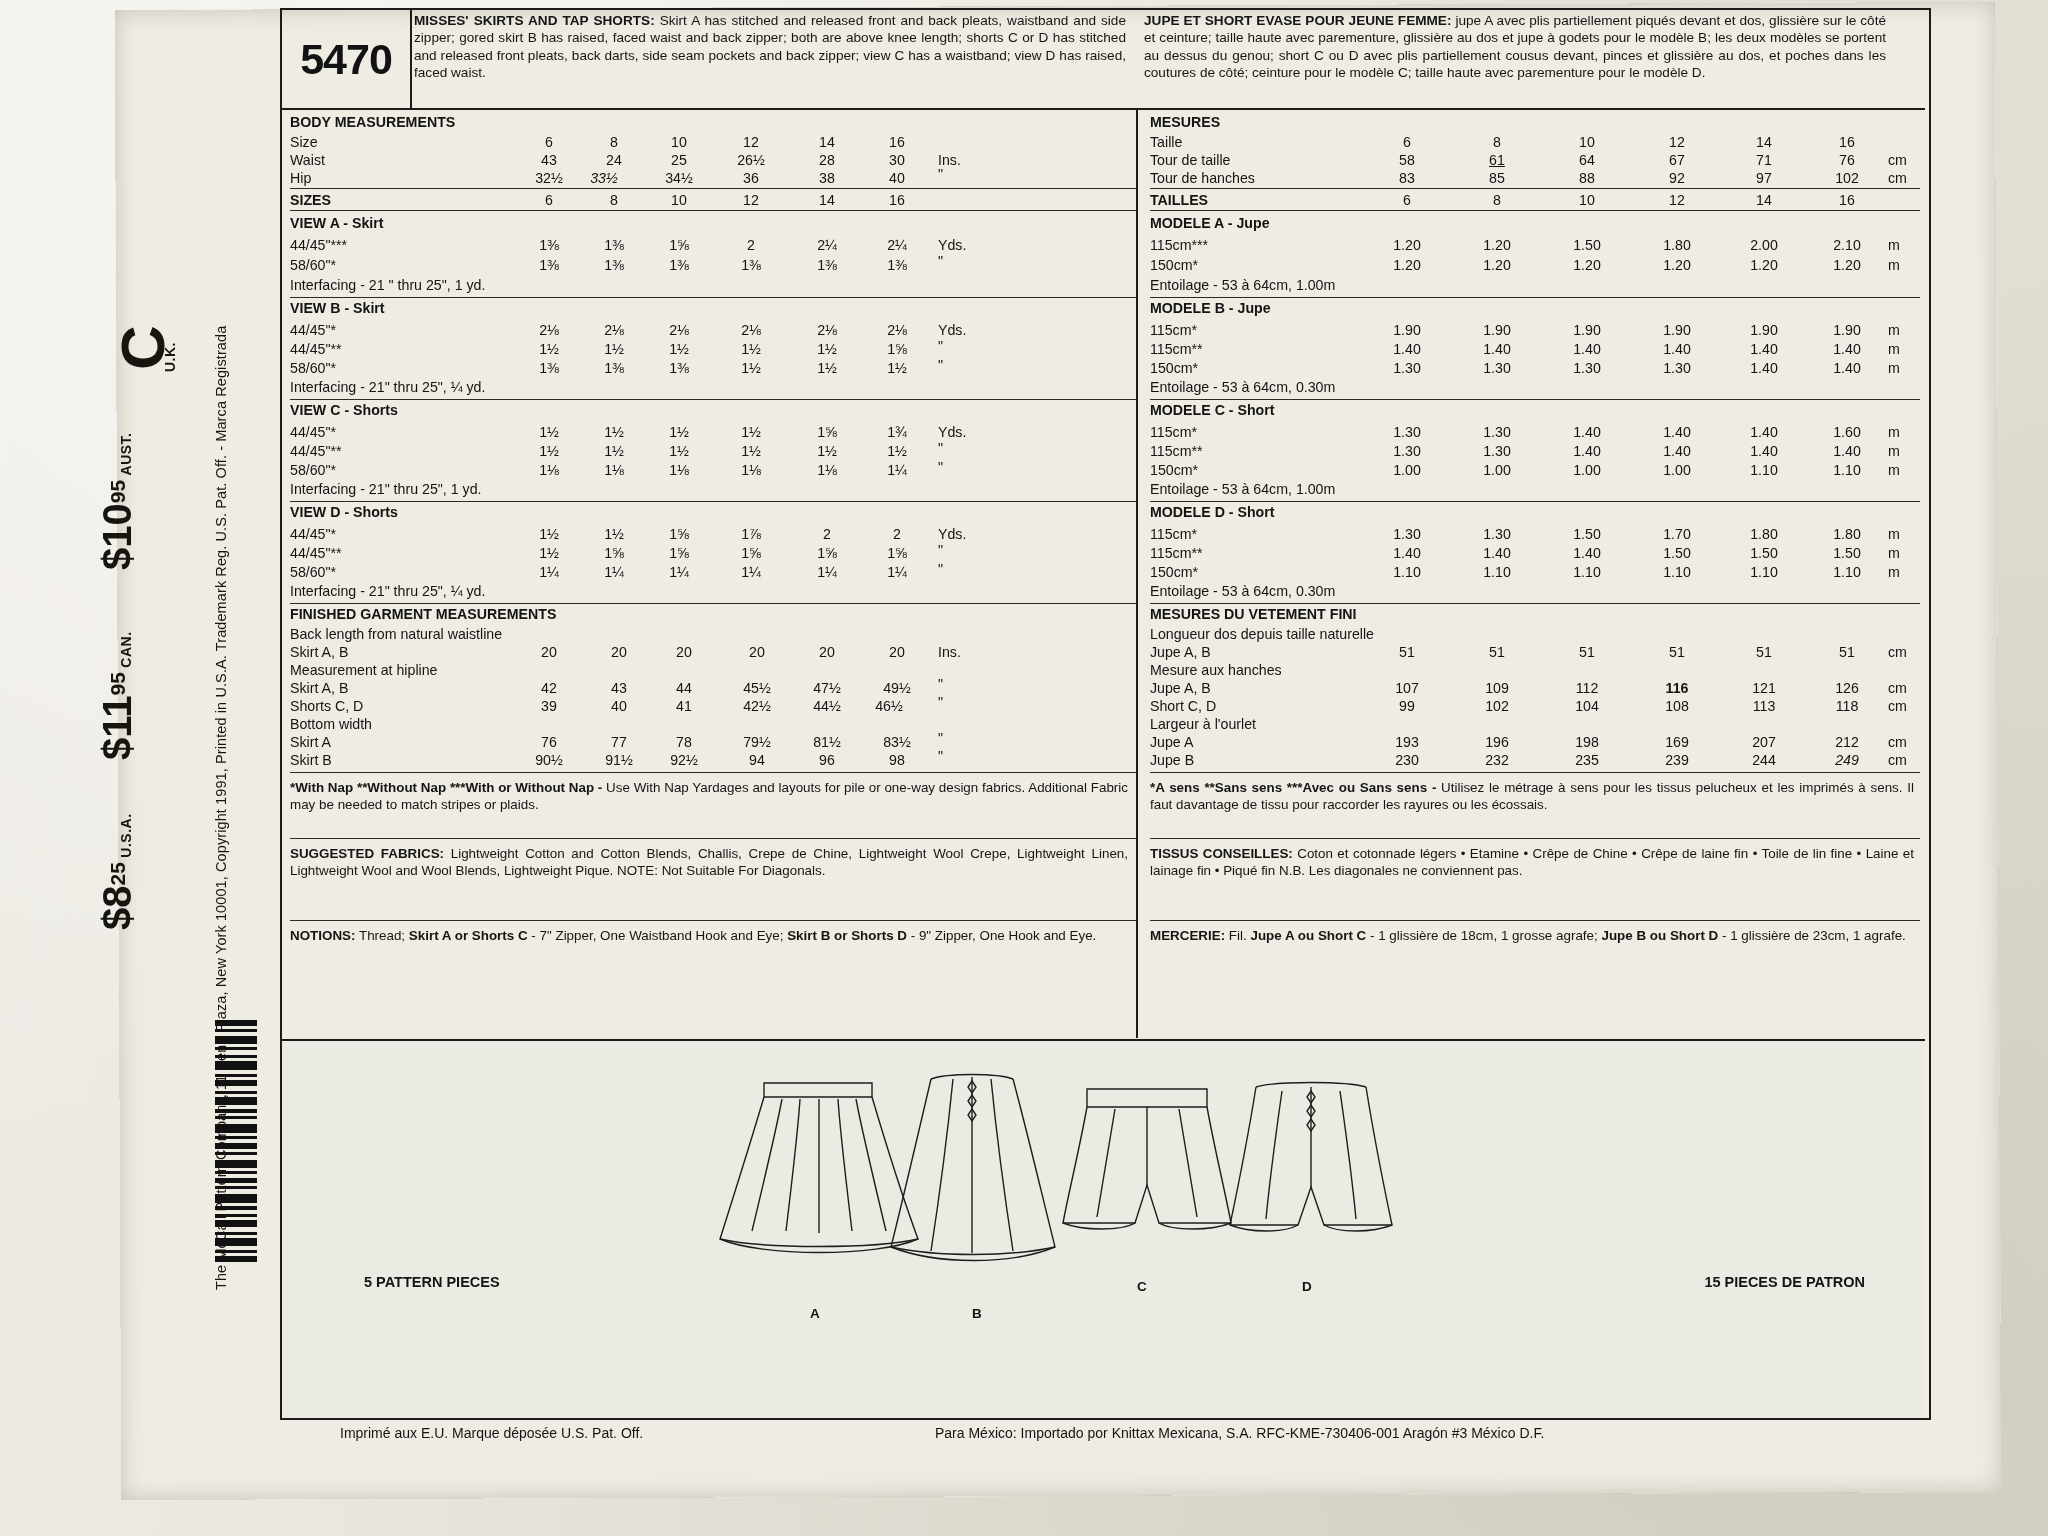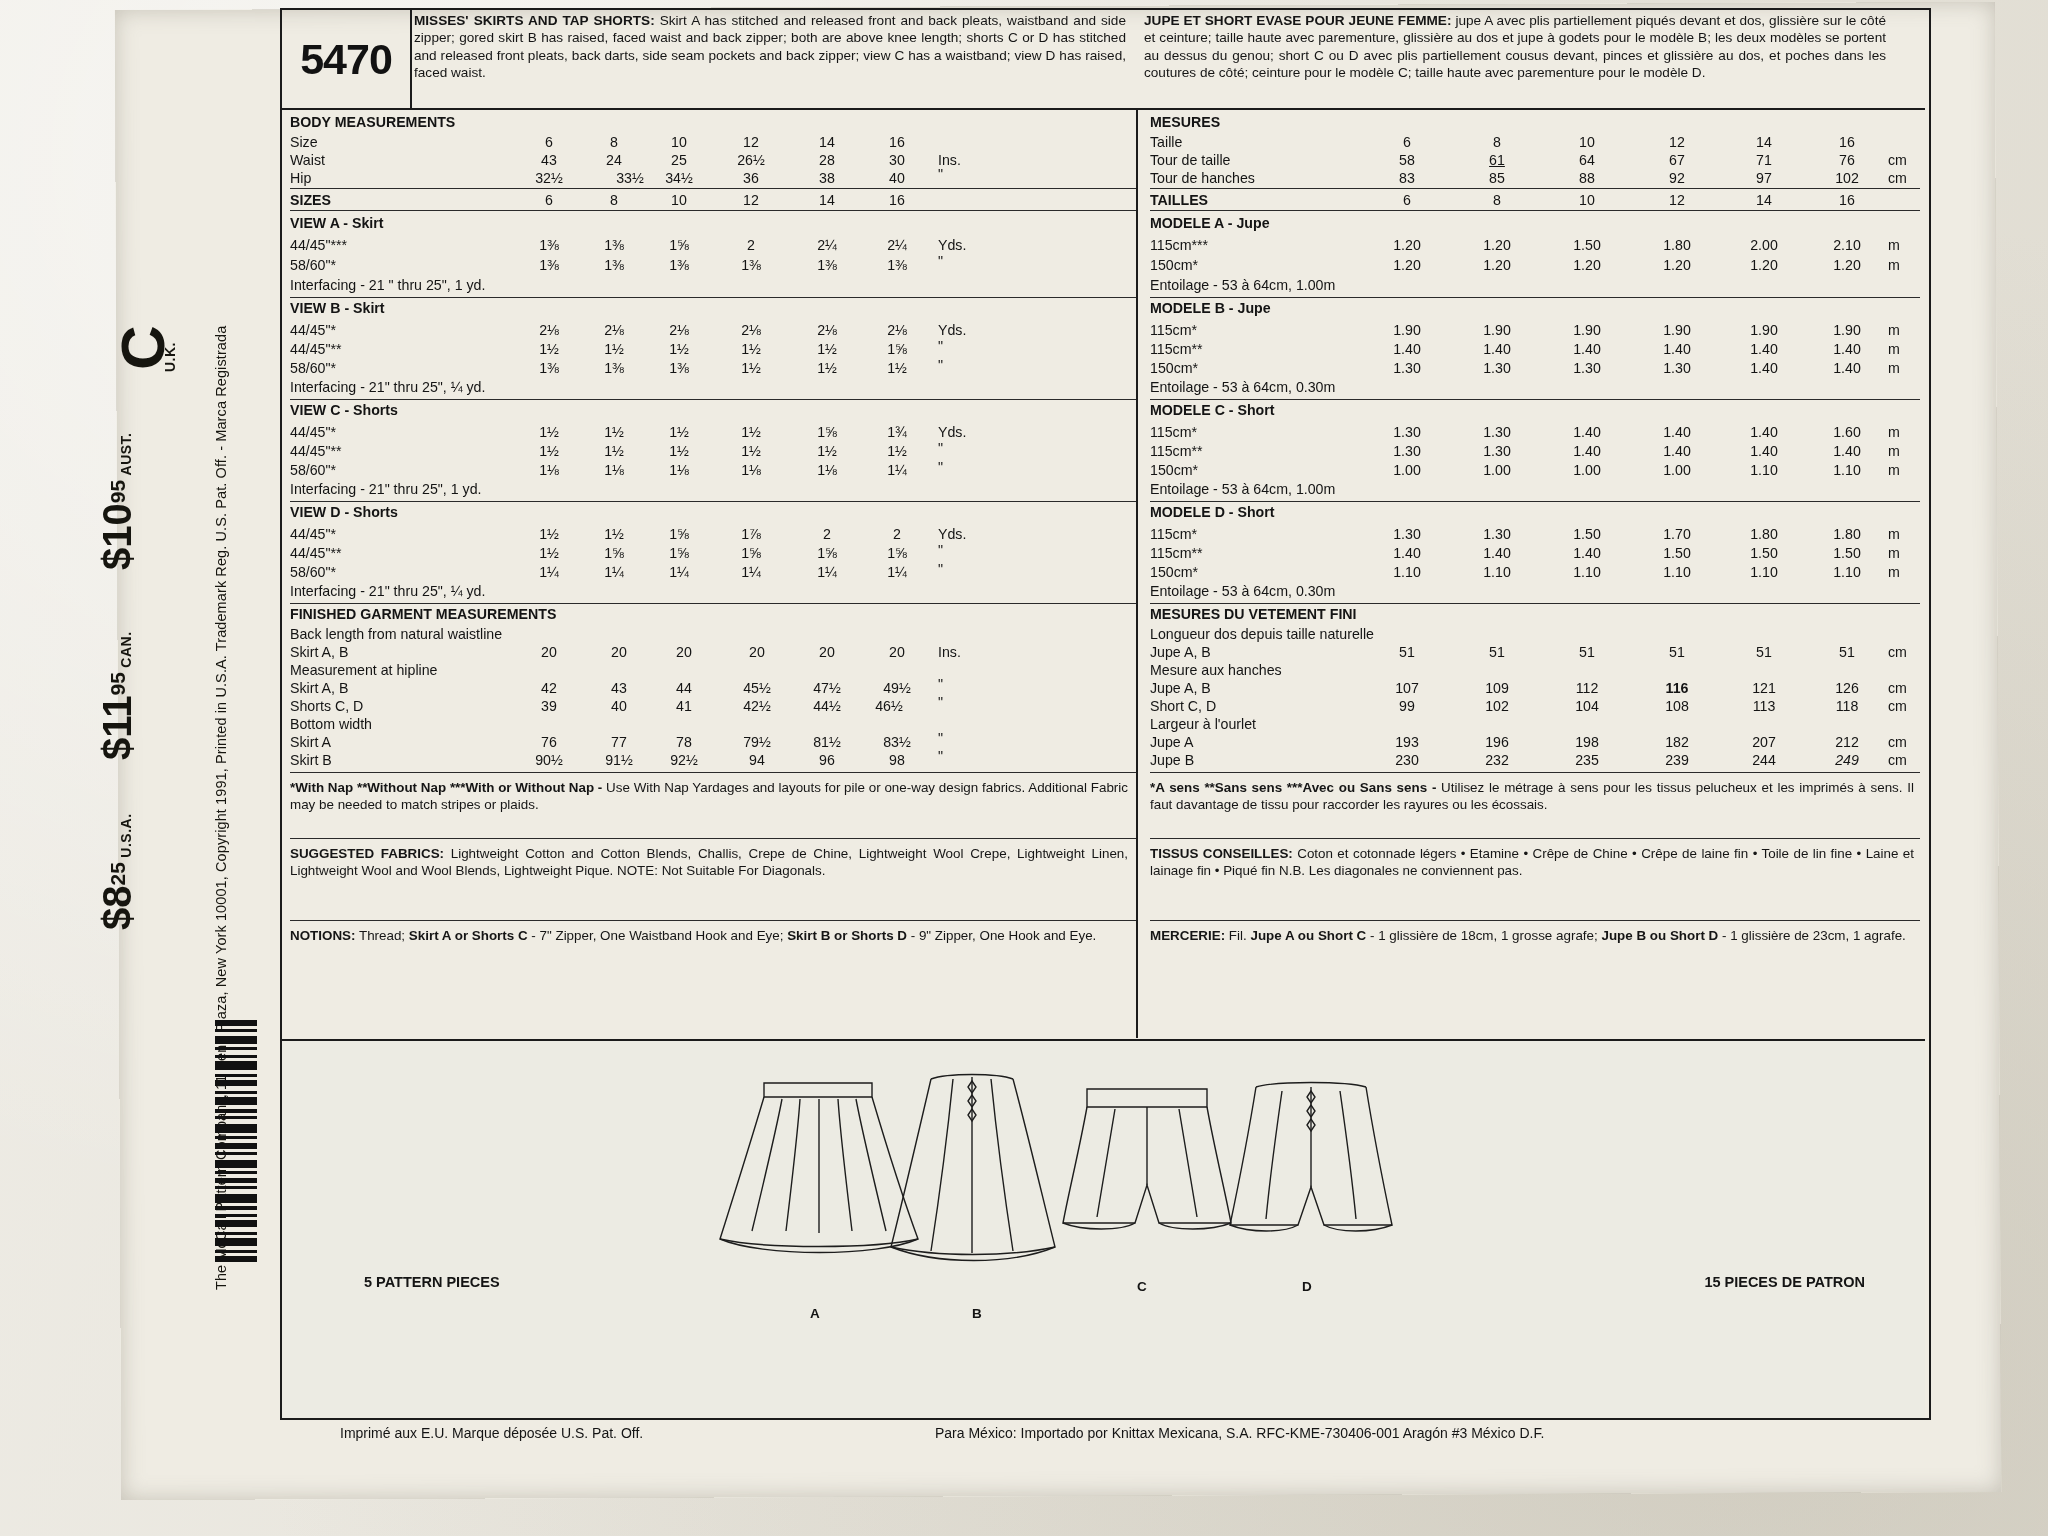--- a/index.html
+++ b/index.html
@@ -209,21 +209,21 @@
       <div class="num" style="left:230px;top:38px;">43</div>
       <div class="num" style="left:295px;top:38px;">24</div>
       <div class="num" style="left:360px;top:38px;">25</div>
       <div class="num" style="left:432px;top:38px;">26½</div>
       <div class="num" style="left:508px;top:38px;">28</div>
       <div class="num" style="left:578px;top:38px;">30</div>
       <div class="unit" style="left:648px;top:38px;">Ins.</div>
 
       <div class="lbl" style="left:0;top:56px;">Hip</div>
       <div class="num" style="left:230px;top:56px;">32½</div>
-      <div class="num" style="left:311px;top:56px;">33½</div>
+      <div class="num" style="left:285px;top:56px;font-style:italic;">33½</div>
       <div class="num" style="left:360px;top:56px;">34½</div>
       <div class="num" style="left:432px;top:56px;">36</div>
       <div class="num" style="left:508px;top:56px;">38</div>
       <div class="num" style="left:578px;top:56px;">40</div>
       <div class="unit" style="left:648px;top:52px;">"</div>
 
       <div class="rule" style="left:0;top:74px;width:846px;"></div>
       <div class="lbl sec-title" style="left:0;top:78px;">SIZES</div>
       <div class="num" style="left:230px;top:78px;">6</div>
       <div class="num" style="left:295px;top:78px;">8</div>
@@ -589,21 +589,21 @@
       <div class="num" style="left:498px;top:92px;">108</div>
       <div class="num" style="left:585px;top:92px;">113</div>
       <div class="num" style="left:668px;top:92px;">118</div>
       <div class="unit" style="left:738px;top:92px;">cm</div>
 
       <div class="lbl" style="left:0;top:110px;">Largeur à l'ourlet</div>
       <div class="lbl" style="left:0;top:128px;">Jupe A</div>
       <div class="num" style="left:228px;top:128px;">193</div>
       <div class="num" style="left:318px;top:128px;">196</div>
       <div class="num" style="left:408px;top:128px;">198</div>
-      <div class="num" style="left:498px;top:128px;">182</div>
+      <div class="num" style="left:498px;top:128px;">169</div>
       <div class="num" style="left:585px;top:128px;">207</div>
       <div class="num" style="left:668px;top:128px;">212</div>
       <div class="unit" style="left:738px;top:128px;">cm</div>
       <div class="lbl" style="left:0;top:146px;">Jupe B</div>
       <div class="num" style="left:228px;top:146px;">230</div>
       <div class="num" style="left:318px;top:146px;">232</div>
       <div class="num" style="left:408px;top:146px;">235</div>
       <div class="num" style="left:498px;top:146px;">239</div>
       <div class="num" style="left:585px;top:146px;">244</div>
       <div class="num" style="left:668px;top:146px;font-style:italic;">249</div>

